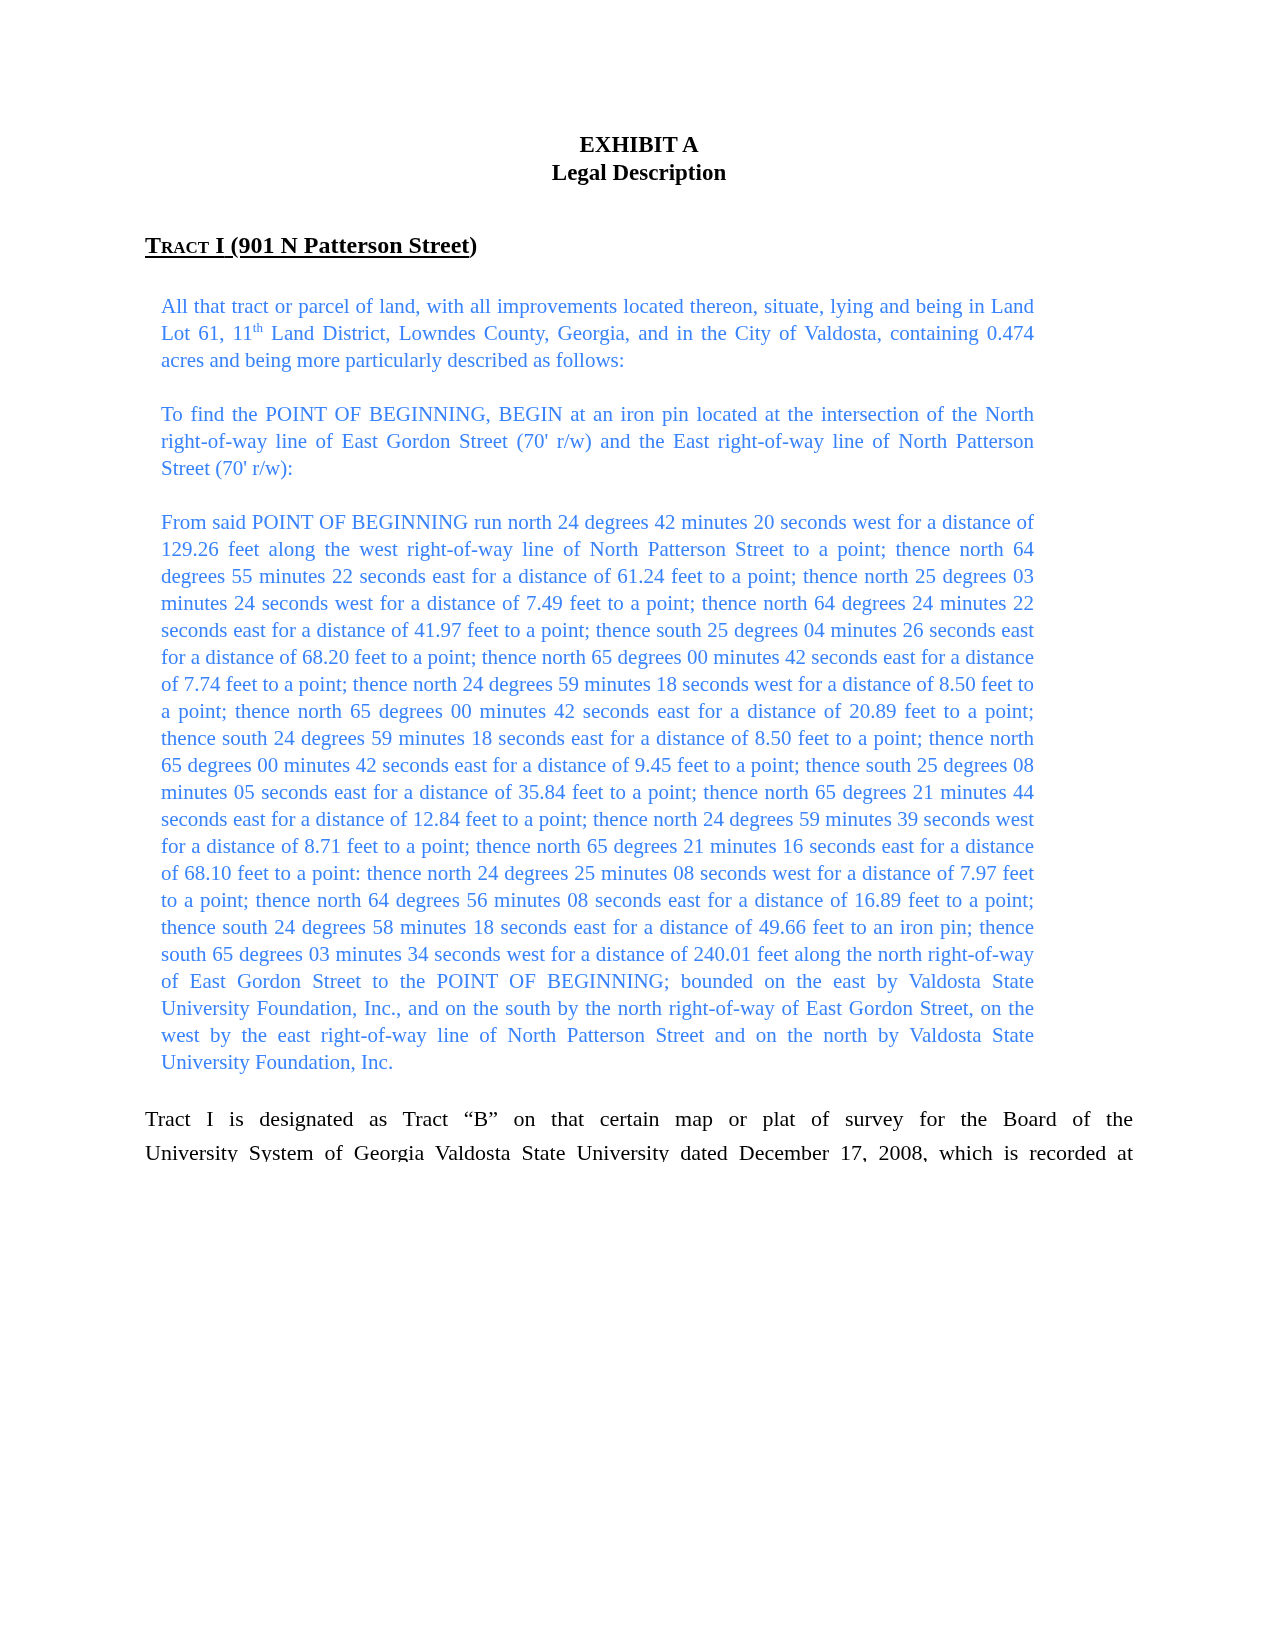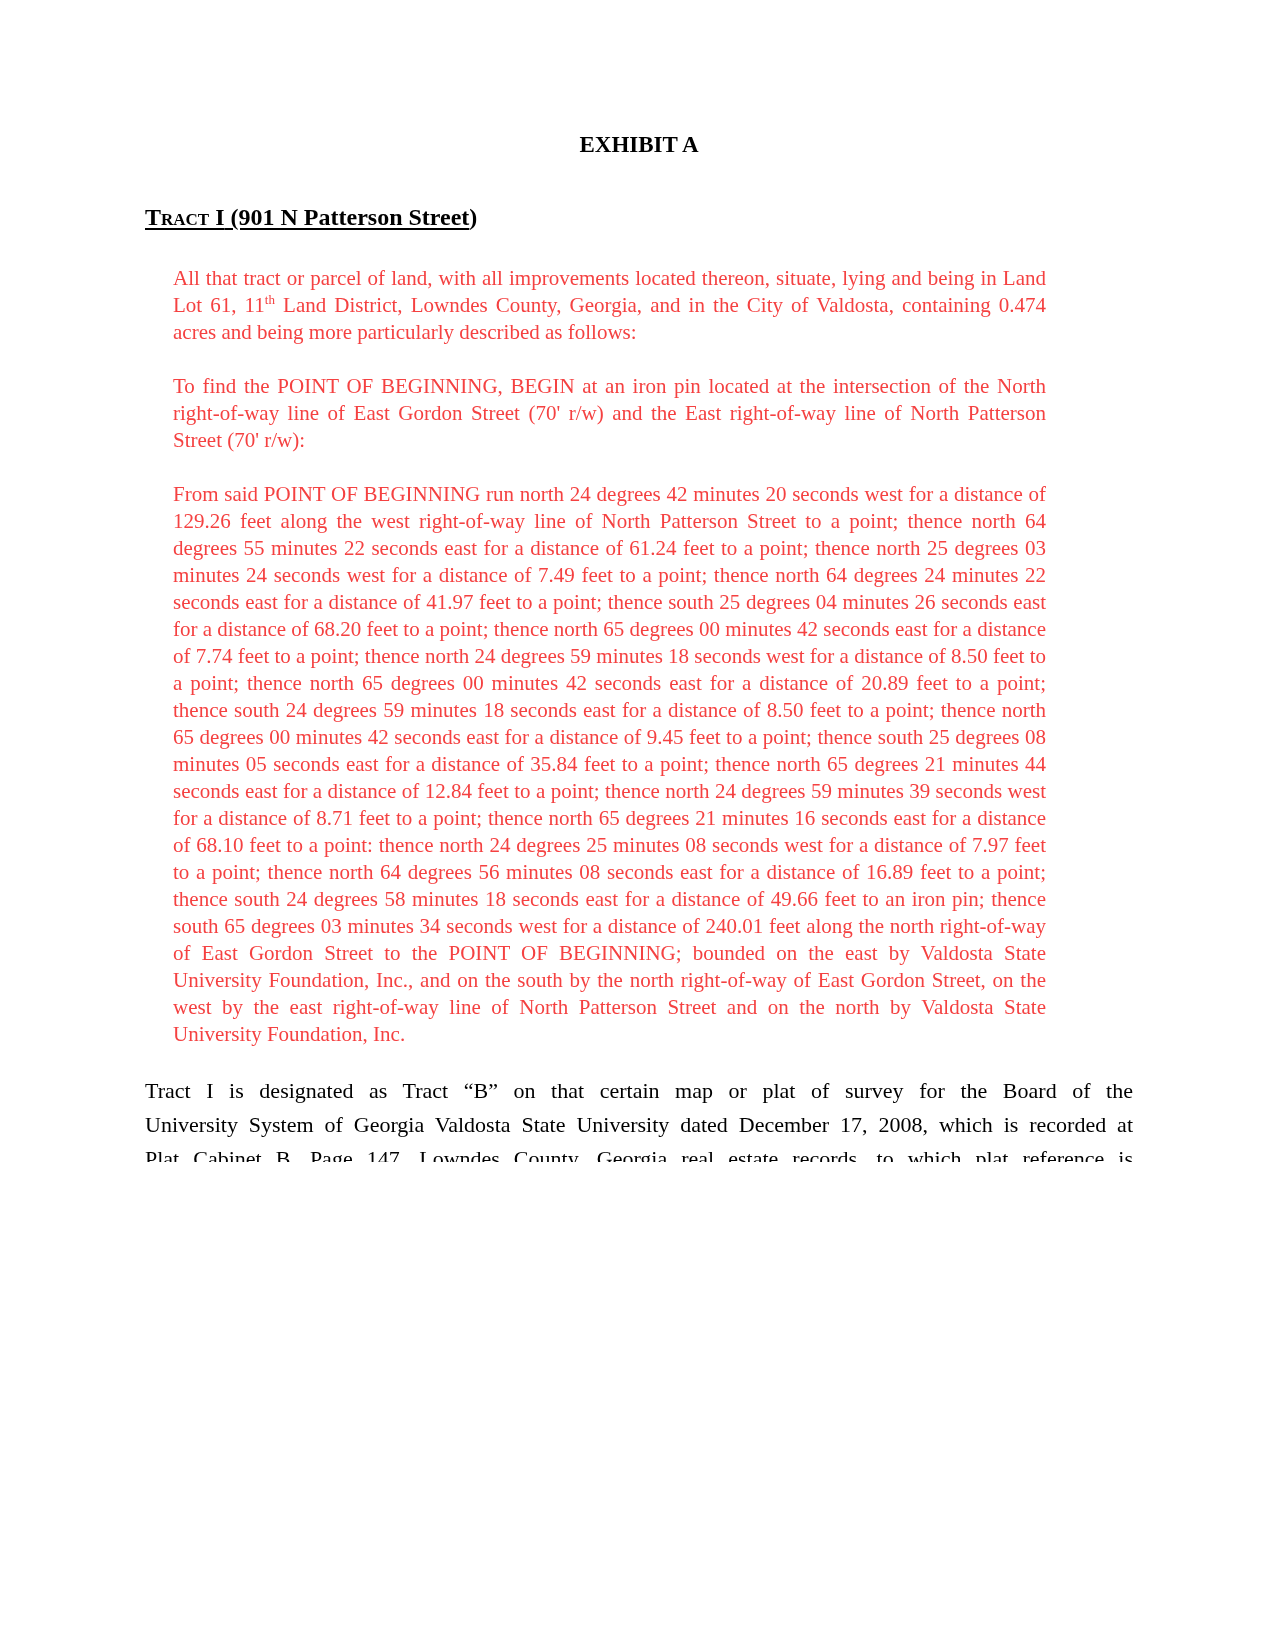--- a/index.html
+++ b/index.html
@@ -37,26 +37,26 @@
   }
   .tract-heading .underlined {
     text-decoration: underline;
     text-decoration-thickness: 2px;
     text-underline-offset: 3px;
   }
   .tract-heading .smallcaps {
     font-variant: small-caps;
   }
   .scan-block {
-    margin-left: 28px;
+    margin-left: 16px;
     width: 873px;
     font-size: 21px;
     line-height: 27px;
     text-align: justify;
-    color: #ef4444;
+    color: #3b82f6;
     
     filter: blur(0.3px) contrast(1.05);
   }
   .scan-block p {
     margin: 0;
   }
   .scan-block p + p {
     margin-top: 27px;
   }
   .scan-block .para-first {
@@ -91,20 +91,21 @@
     padding-left: 40px;
   }
 </style>
 </head>
 <body>
 
 <div class="page">
   <div class="content">
 
     <div class="doc-title">EXHIBIT A</div>
+    <div class="doc-title">Legal Description</div>
 
     <div class="tract-heading">
       <span class="underlined"><span class="smallcaps">Tract I</span><span> (901 N Patterson Street</span></span><span>)</span>
     </div>
 
     <div class="scan-block">
       <p class="para-first"><span>All that tract or parcel of land, with all improvements located thereon, situate, lying and being in Land Lot 61, 11</span><sup>th</sup><span> Land District, Lowndes County, Georgia, and in the City of Valdosta, containing 0.474 acres and being more particularly described as follows:</span></p>
       <p>To find the POINT OF BEGINNING, BEGIN at an iron pin located at the intersection of the North right-of-way line of East Gordon Street (70' r/w) and the East right-of-way line of North Patterson Street (70' r/w):</p>
       <p>From said POINT OF BEGINNING run north 24 degrees 42 minutes 20 seconds west for a distance of 129.26 feet along the west right-of-way line of North Patterson Street to a point; thence north 64 degrees 55 minutes 22 seconds east for a distance of 61.24 feet to a point; thence north 25 degrees 03 minutes 24 seconds west for a distance of 7.49 feet to a point; thence north 64 degrees 24 minutes 22 seconds east for a distance of 41.97 feet to a point; thence south 25 degrees 04 minutes 26 seconds east for a distance of 68.20 feet to a point; thence north 65 degrees 00 minutes 42 seconds east for a distance of 7.74 feet to a point; thence north 24 degrees 59 minutes 18 seconds west for a distance of 8.50 feet to a point; thence north 65 degrees 00 minutes 42 seconds east for a distance of 20.89 feet to a point; thence south 24 degrees 59 minutes 18 seconds east for a distance of 8.50 feet to a point; thence north 65 degrees 00 minutes 42 seconds east for a distance of 9.45 feet to a point; thence south 25 degrees 08 minutes 05 seconds east for a distance of 35.84 feet to a point; thence north 65 degrees 21 minutes 44 seconds east for a distance of 12.84 feet to a point; thence north 24 degrees 59 minutes 39 seconds west for a distance of 8.71 feet to a point; thence north 65 degrees 21 minutes 16 seconds east for a distance of 68.10 feet to a point: thence north 24 degrees 25 minutes 08 seconds west for a distance of 7.97 feet to a point; thence north 64 degrees 56 minutes 08 seconds east for a distance of 16.89 feet to a point; thence south 24 degrees 58 minutes 18 seconds east for a distance of 49.66 feet to an iron pin; thence south 65 degrees 03 minutes 34 seconds west for a distance of 240.01 feet along the north right-of-way of East Gordon Street to the POINT OF BEGINNING; bounded on the east by Valdosta State University Foundation, Inc., and on the south by the north right-of-way of East Gordon Street, on the west by the east right-of-way line of North Patterson Street and on the north by Valdosta State University Foundation, Inc.</p>
     </div>

